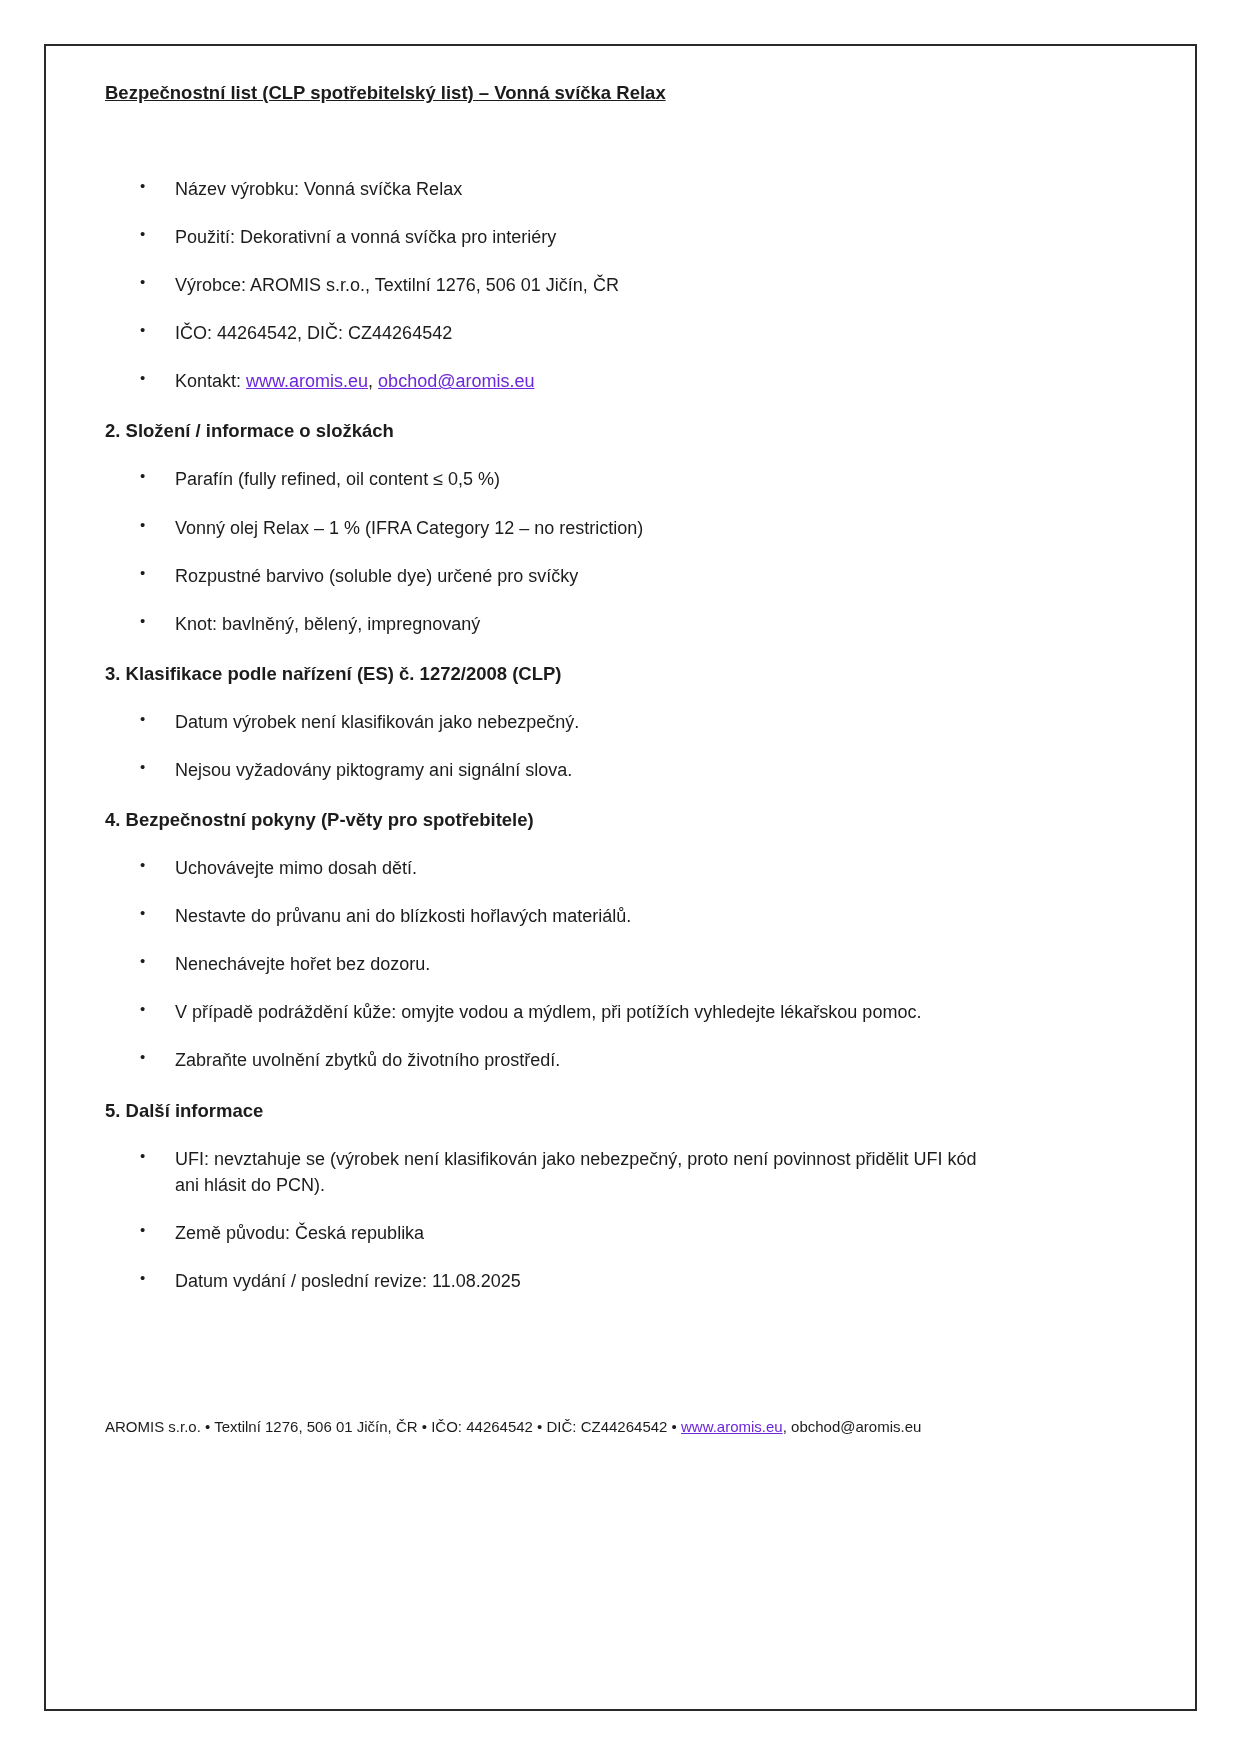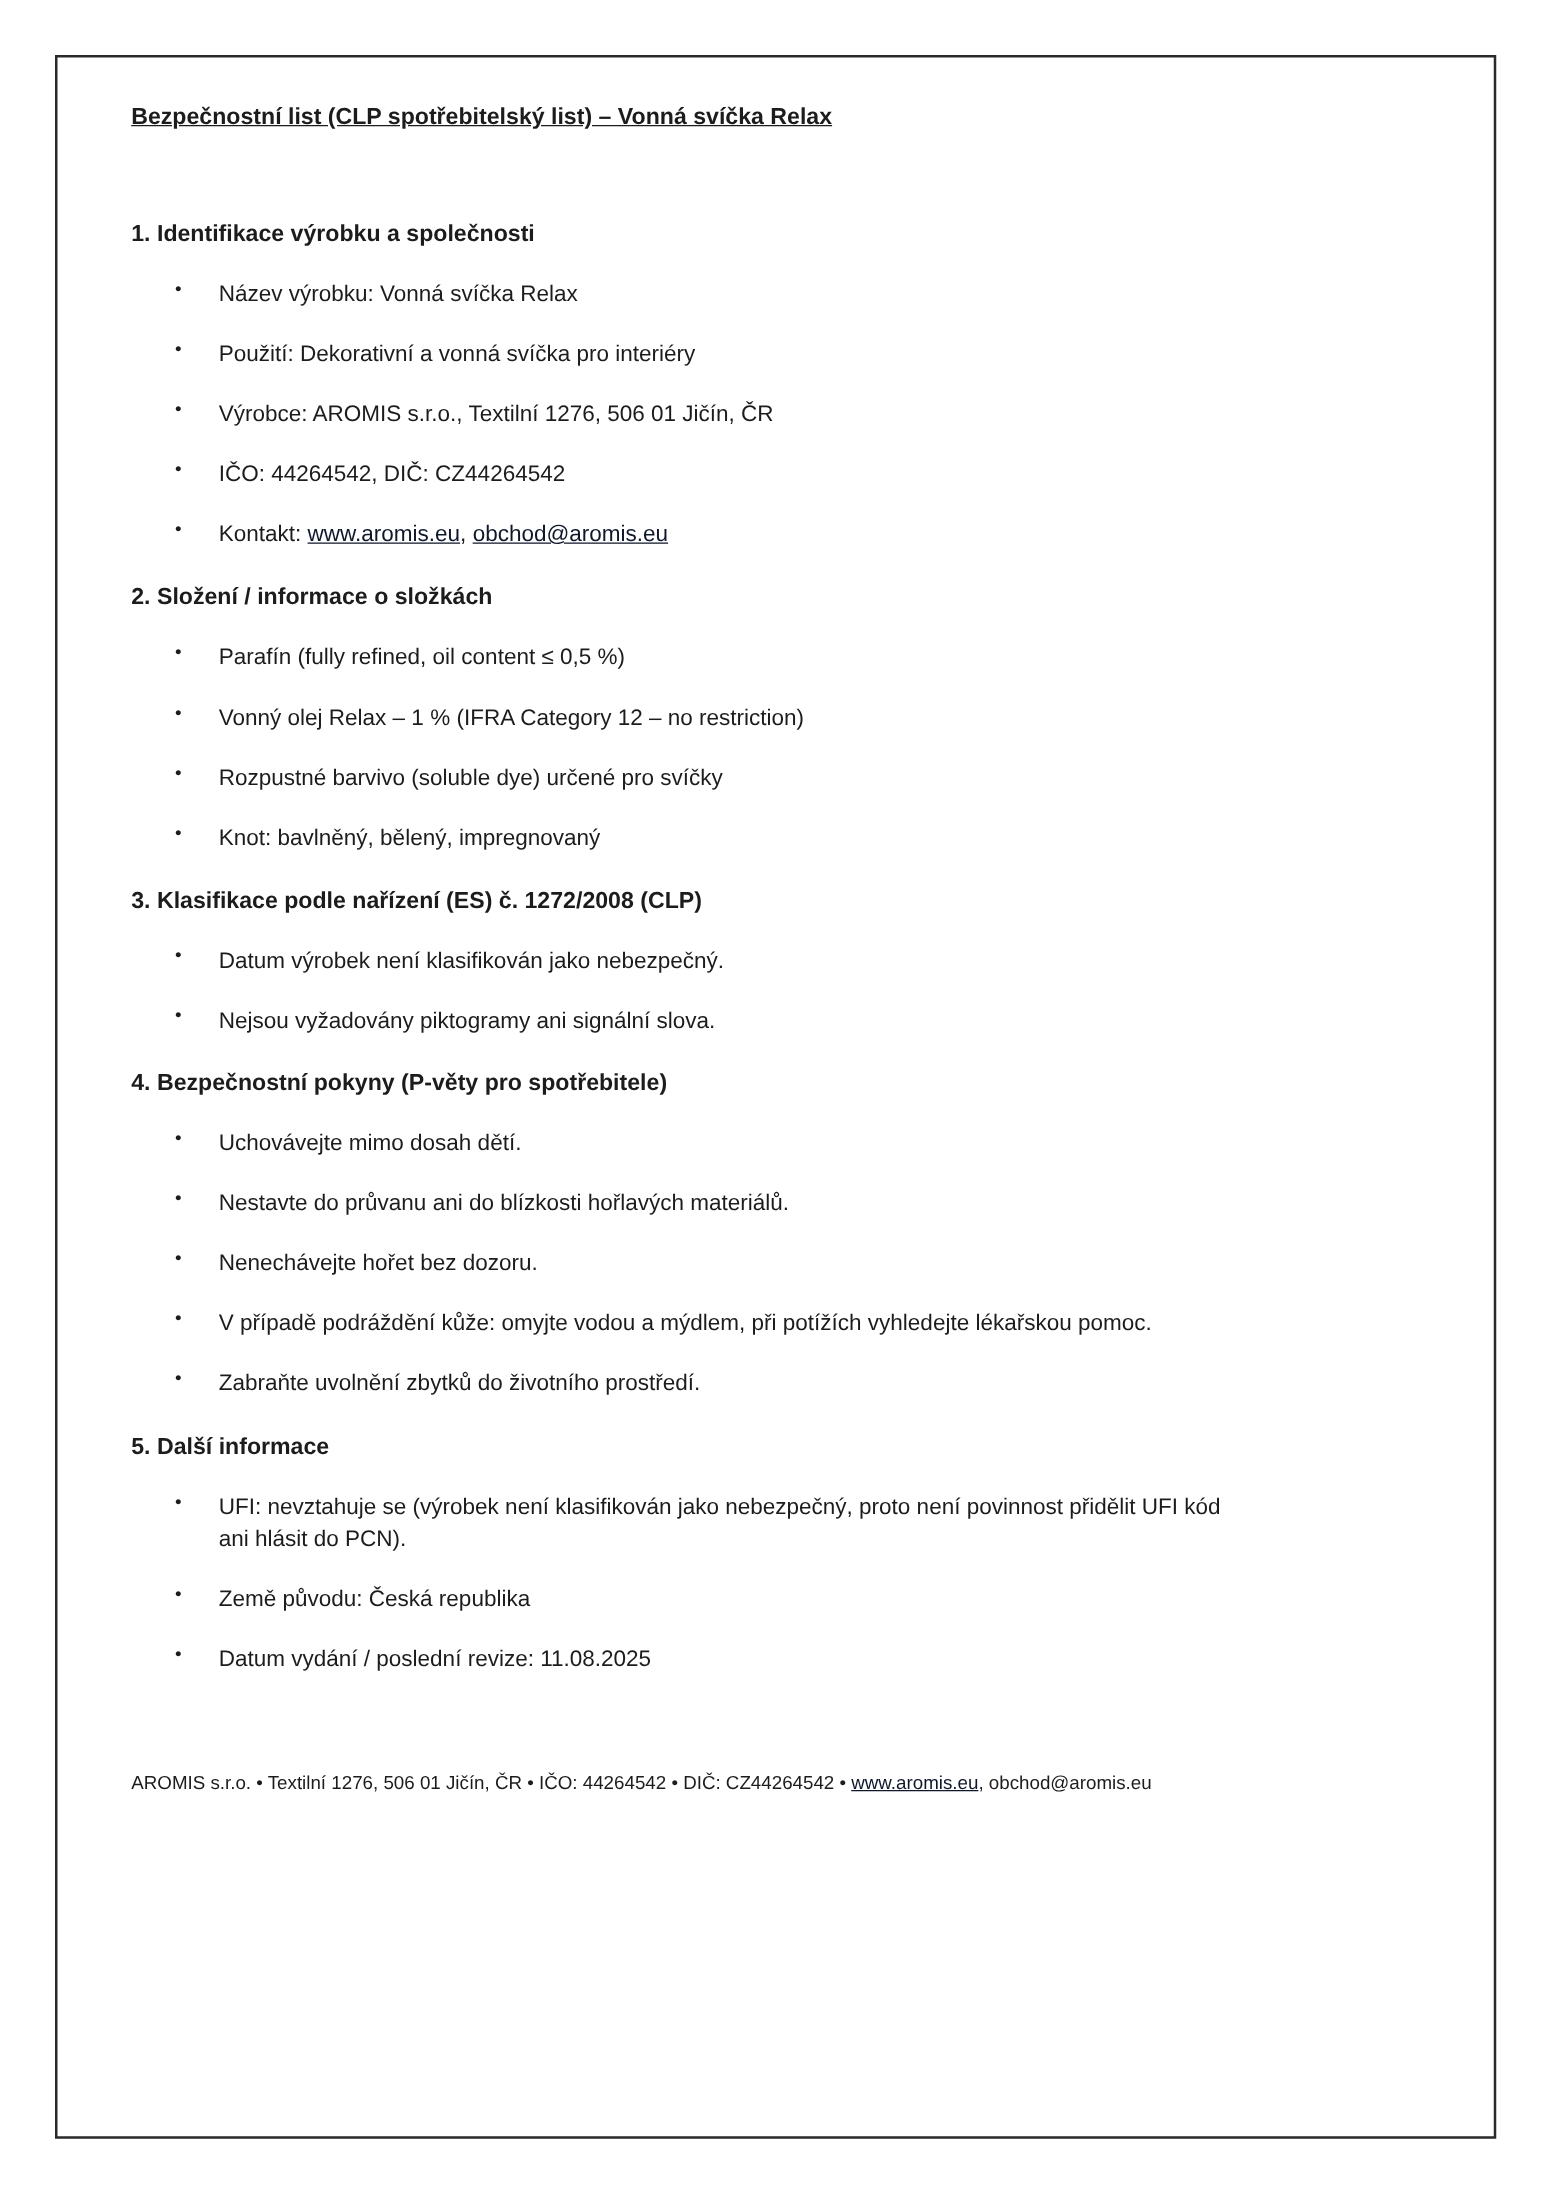--- a/index.html
+++ b/index.html
@@ -49,21 +49,21 @@
   }
   .marker {
     position: absolute;
     left: -35px;
     top: -1px;
     font-size: 15px;
     color: #1c1c1c;
   }
   .b { font-weight: normal; }
   a.link {
-    color: #0f172a;
+    color: #6d28d9;
     text-decoration: underline;
     cursor: pointer;
   }
   .page-footer {
     position: absolute;
     left: 105px;
     top: 1416px;
     width: 1010px;
     font-size: 15px;
     line-height: 1.4;
@@ -71,21 +71,20 @@
   }
 </style>
 </head>
 <body>
 
 <div class="page-border"></div>
 
 <div class="content">
   <div class="doc-title">Bezpečnostní list (CLP spotřebitelský list) – Vonná svíčka Relax</div>
   <div>
-      <div class="section-heading">1. Identifikace výrobku a společnosti</div>
       <ul class="bullets">
         <li><span class="marker">•</span><span>Název výrobku: Vonná svíčka Relax</span></li>
         <li><span class="marker">•</span><span>Použití: Dekorativní a vonná svíčka pro interiéry</span></li>
         <li><span class="marker">•</span><span>Výrobce: AROMIS s.r.o., Textilní 1276, 506 01 Jičín, ČR</span></li>
         <li><span class="marker">•</span><span>IČO: 44264542, DIČ: CZ44264542</span></li>
         <li><span class="marker">•</span><span>Kontakt: </span><a class="link" href="#">www.aromis.eu</a><span>, </span><a class="link" href="#">obchod@aromis.eu</a></li>
       </ul>
       <div class="section-heading">2. Složení / informace o složkách</div>
       <ul class="bullets">
         <li><span class="marker">•</span><span>Parafín (fully refined, oil content ≤ 0,5 %)</span></li>

